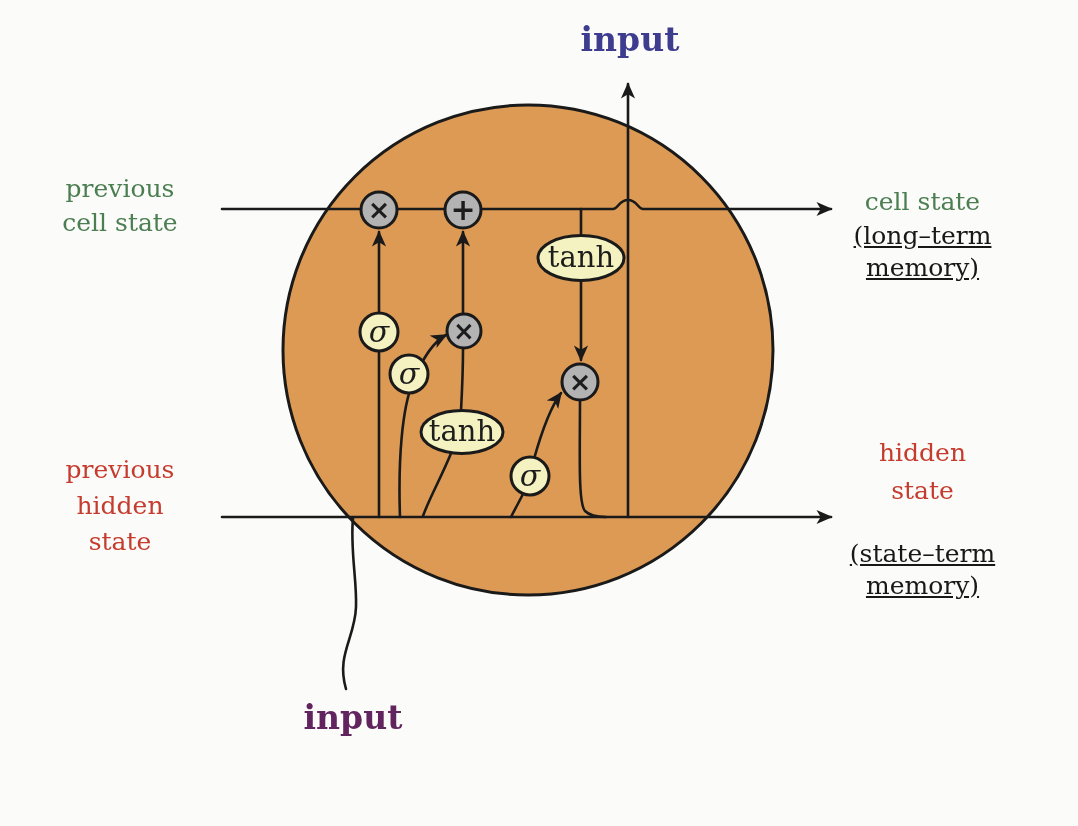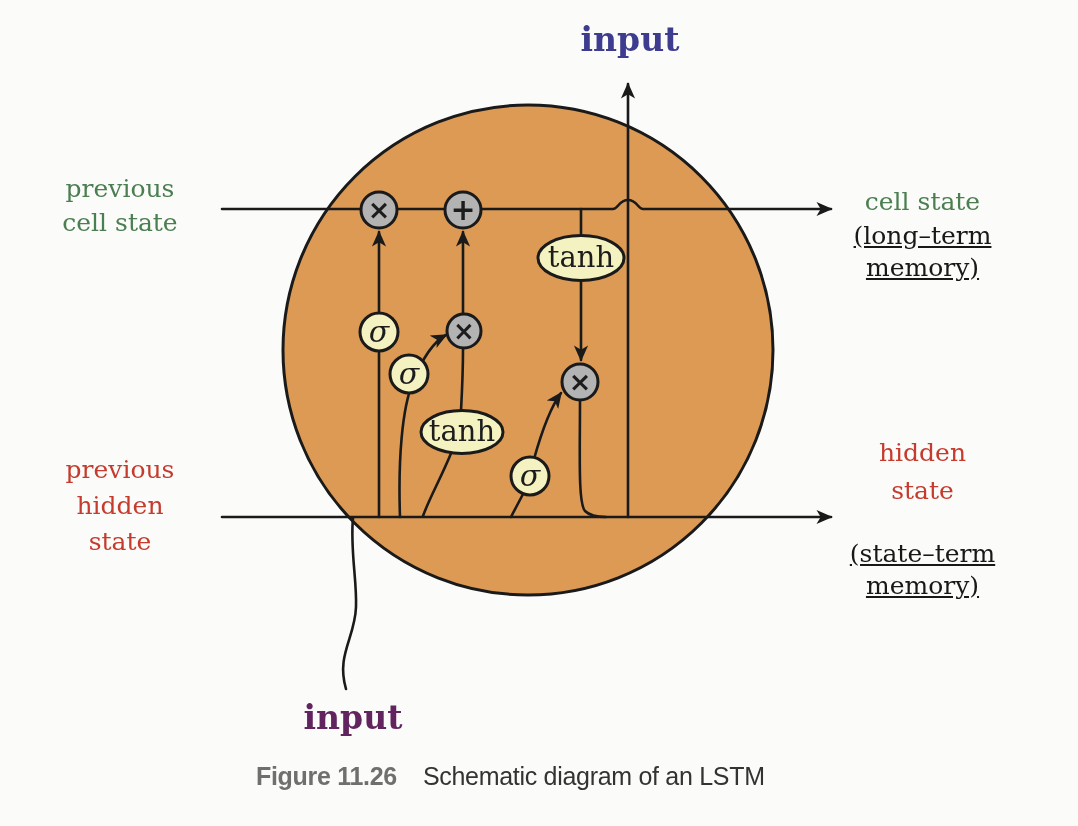--- a/index.html
+++ b/index.html
@@ -108,17 +108,13 @@
 hidden
 state</div>
 
   <div class="lbl red" style="left:825px;top:434px;width:195px;line-height:38px;">hidden
 state</div>
   <div class="lbl black sub" style="left:815px;top:538px;width:215px;">(state–term
 memory)</div>
 
   <div class="lbl purple" style="left:263px;top:700px;width:180px;font-size:33px;">input</div>
 
-  <div id="caption">
-    <span class="fig">Figure 11.26</span>
-    <span class="txt">Schematic diagram of an LSTM</span>
-  </div>
 </div>
 
 </body></html>

